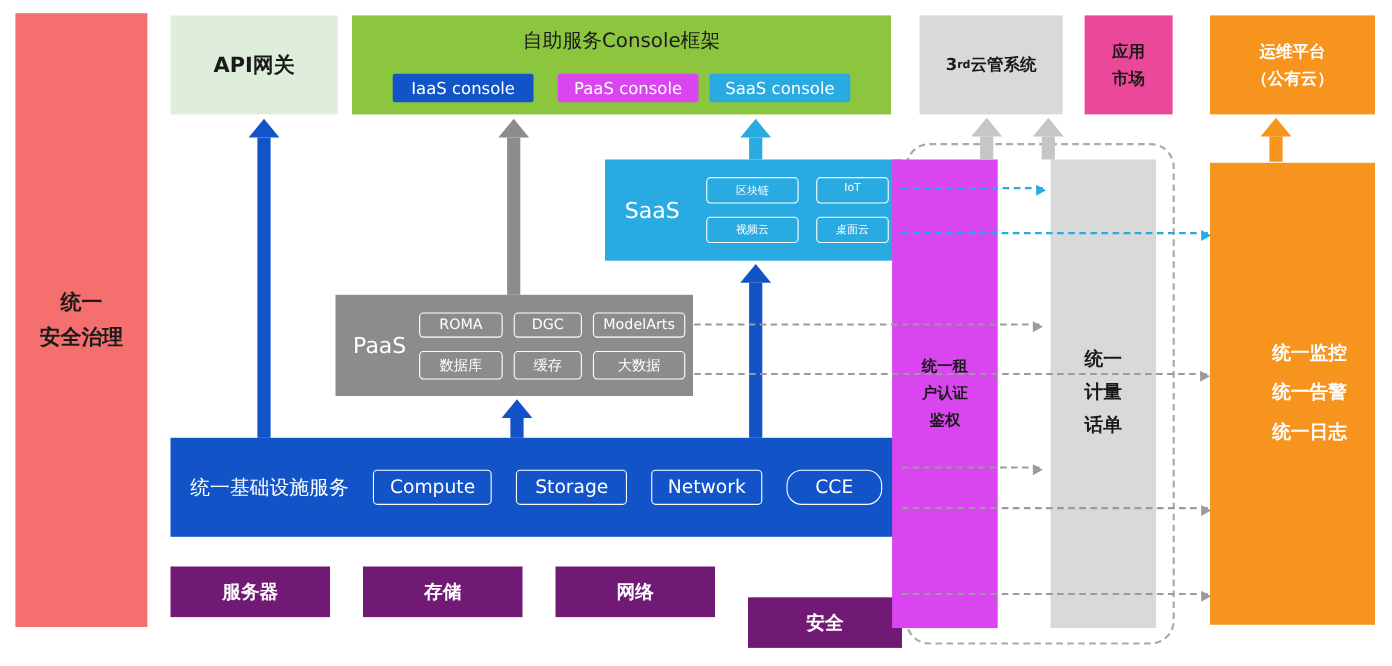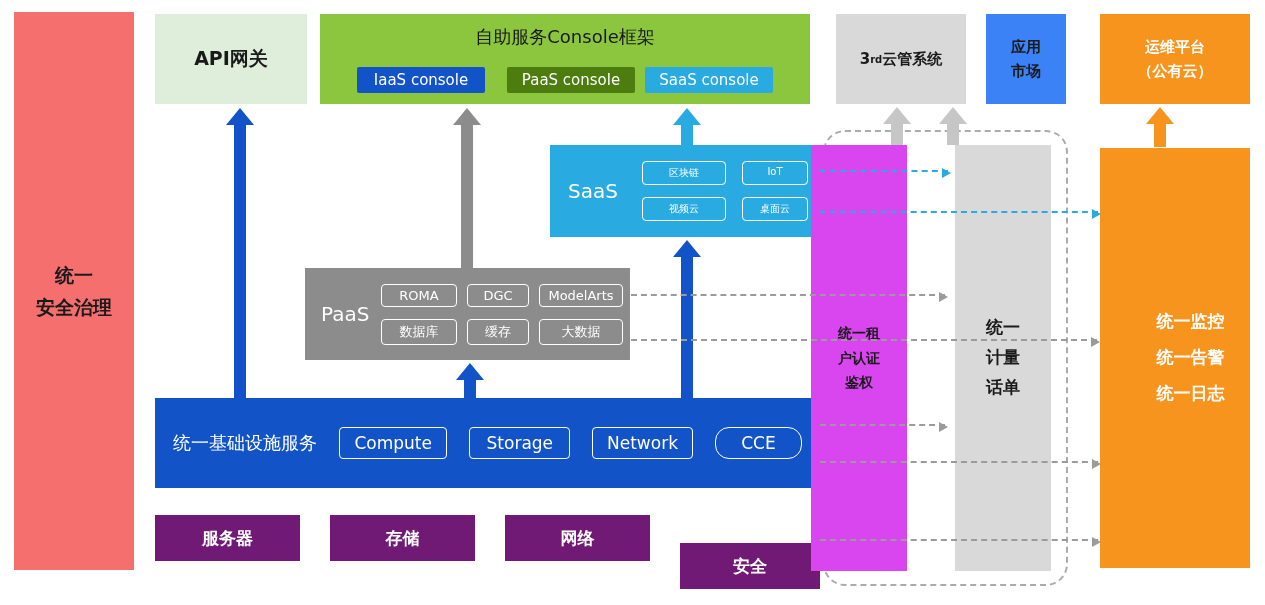--- a/index.html
+++ b/index.html
@@ -14,25 +14,25 @@
   #security-bar { left:14px; top:12px; width:120px; height:558px; background:#F56F6F; color:#1a1a1a; font-size:19px; line-height:1.7; }
 
   
   #api-gateway { left:155px; top:14px; width:152px; height:90px; background:#DFEEDB; color:#1a1a1a; font-size:19px; }
 
   #console-framework { left:320px; top:14px; width:490px; height:90px; background:#8CC63F; color:#1a1a1a; }
   #console-title { width:100%; text-align:center; font-size:18px; margin-top:11px; }
   .console-row { position:absolute; left:0; right:0; top:53px; display:flex; justify-content:center; gap:10px; }
   .console-chip { width:128px; padding:4px 0; text-align:center; color:#fff; font-size:15px; border-radius:2px; }
   #chip-iaas { background:#1254C8; }
-  #chip-paas { background:#4d7c0f;margin-left:12px; }
+  #chip-paas { background:#d946ef;margin-left:12px; }
   #chip-saas { background:#29ABE2; }
 
   #third-party { left:836px; top:14px; width:130px; height:90px; background:#D9D9D9; color:#1a1a1a; font-size:15px; }
-  #app-market { left:986px; top:14px; width:80px; height:90px; background:#3b82f6; color:#1a1a1a; font-size:15px; line-height:1.6; }
+  #app-market { left:986px; top:14px; width:80px; height:90px; background:#ec4899; color:#1a1a1a; font-size:15px; line-height:1.6; }
   #ops-platform { left:1100px; top:14px; width:150px; height:90px; background:#F7941E; color:#fff; font-size:15px; line-height:1.6; font-weight:bold; }
 
   
   #saas-box { left:550px; top:145px; width:270px; height:92px; background:#29ABE2; color:#fff; display:flex; align-items:center; padding:0 12px 0 18px; }
   #saas-label { font-size:20px; flex:0 0 74px; }
   .pill-grid { display:grid; }
   #saas-grid { grid-template-columns:84px 66px; gap:12px 16px; }
   .pill { border:1px solid #fff; border-radius:4px; color:#fff; font-size:10px; text-align:center; padding:4px 2px; }
 
   

